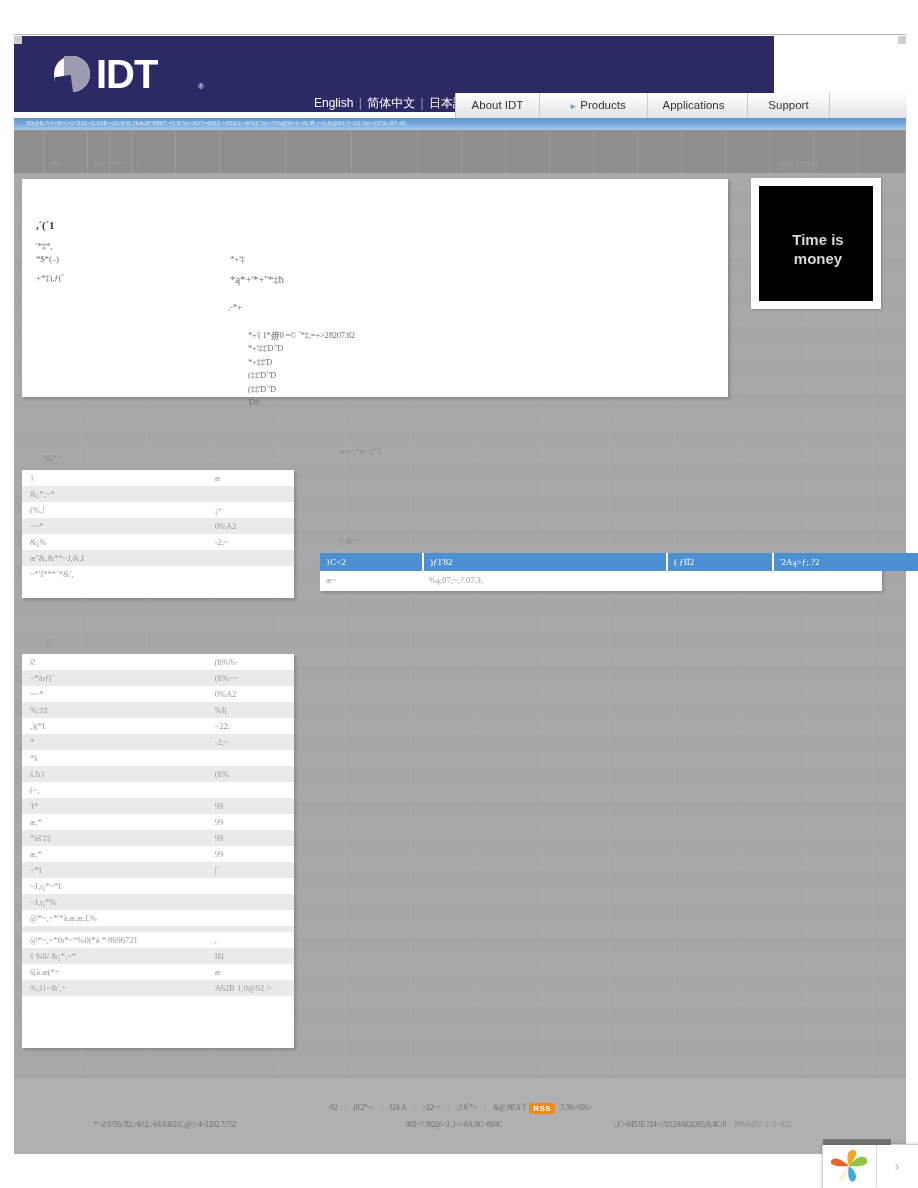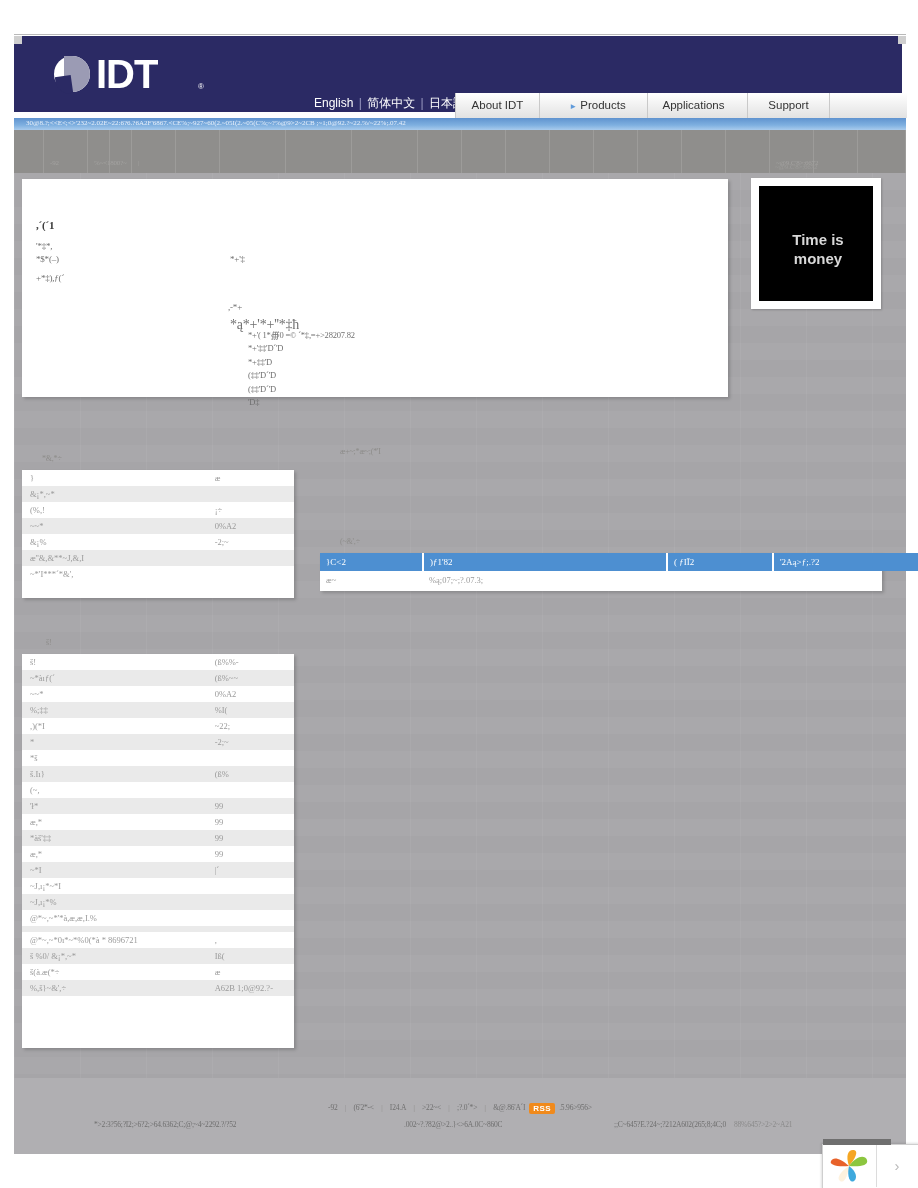--- a/index.html
+++ b/index.html
@@ -22,21 +22,21 @@
     overflow:hidden;
   }
 
   
   #page{position:absolute;left:0;top:0;width:918px;height:1188px;}
 
   .hairline{position:absolute;left:14px;top:34px;width:892px;height:1px;background:#b9b9b9;}
 
   
   #header{
-    position:absolute;left:14px;top:36px;width:888px;height:76px;
+    position:absolute;left:14px;top:36px;width:760px;height:76px;
     background:#2b2a64;
   }
   #hdr-shadow-l{position:absolute;left:14px;top:36px;width:8px;height:8px;background:#cfcfcf;}
   #hdr-shadow-r{position:absolute;left:898px;top:36px;width:8px;height:8px;background:#cfcfcf;}
 
   
   #logo{position:absolute;left:40px;top:16px;width:170px;height:44px;}
   #logo .mark{position:absolute;left:0;top:4px;width:36px;height:36px;}
   #logo .mark .disk{
     position:absolute;left:0;top:0;width:36px;height:36px;border-radius:50%;
@@ -130,21 +130,21 @@
   #card{
     position:absolute;left:22px;top:179px;width:706px;height:218px;
     background:#ffffff;
     box-shadow:2px 2px 3px rgba(0,0,0,0.18);
   }
   #card .l1{position:absolute;left:14px;top:40px;font-size:11px;font-weight:bold;color:#3a3a3a;}
   #card .l2{position:absolute;left:14px;top:62px;font-size:9px;}
   #card .l3{position:absolute;left:14px;top:75px;font-size:9px;}
   #card .l4{position:absolute;left:14px;top:94px;font-size:9px;}
   #card .r3{position:absolute;left:208px;top:75px;font-size:9px;}
-  #card .r4{position:absolute;left:208px;top:94px;font-size:14px;margin-top:44px;}
+  #card .r4{position:absolute;left:208px;top:94px;font-size:11px;}
   #card .sect{position:absolute;left:206px;top:123px;font-size:9px;}
   #card ul{position:absolute;left:198px;top:136px;margin:14px;padding:0;list-style:none;}
   #card ul li{font-size:8.5px;line-height:13.4px;padding-left:14px;}
 
   
   #adwrap{
     position:absolute;left:751px;top:178px;width:130px;height:131px;
     background:#ffffff;padding:0;
     box-shadow:1px 1px 2px rgba(0,0,0,0.2);
   }

